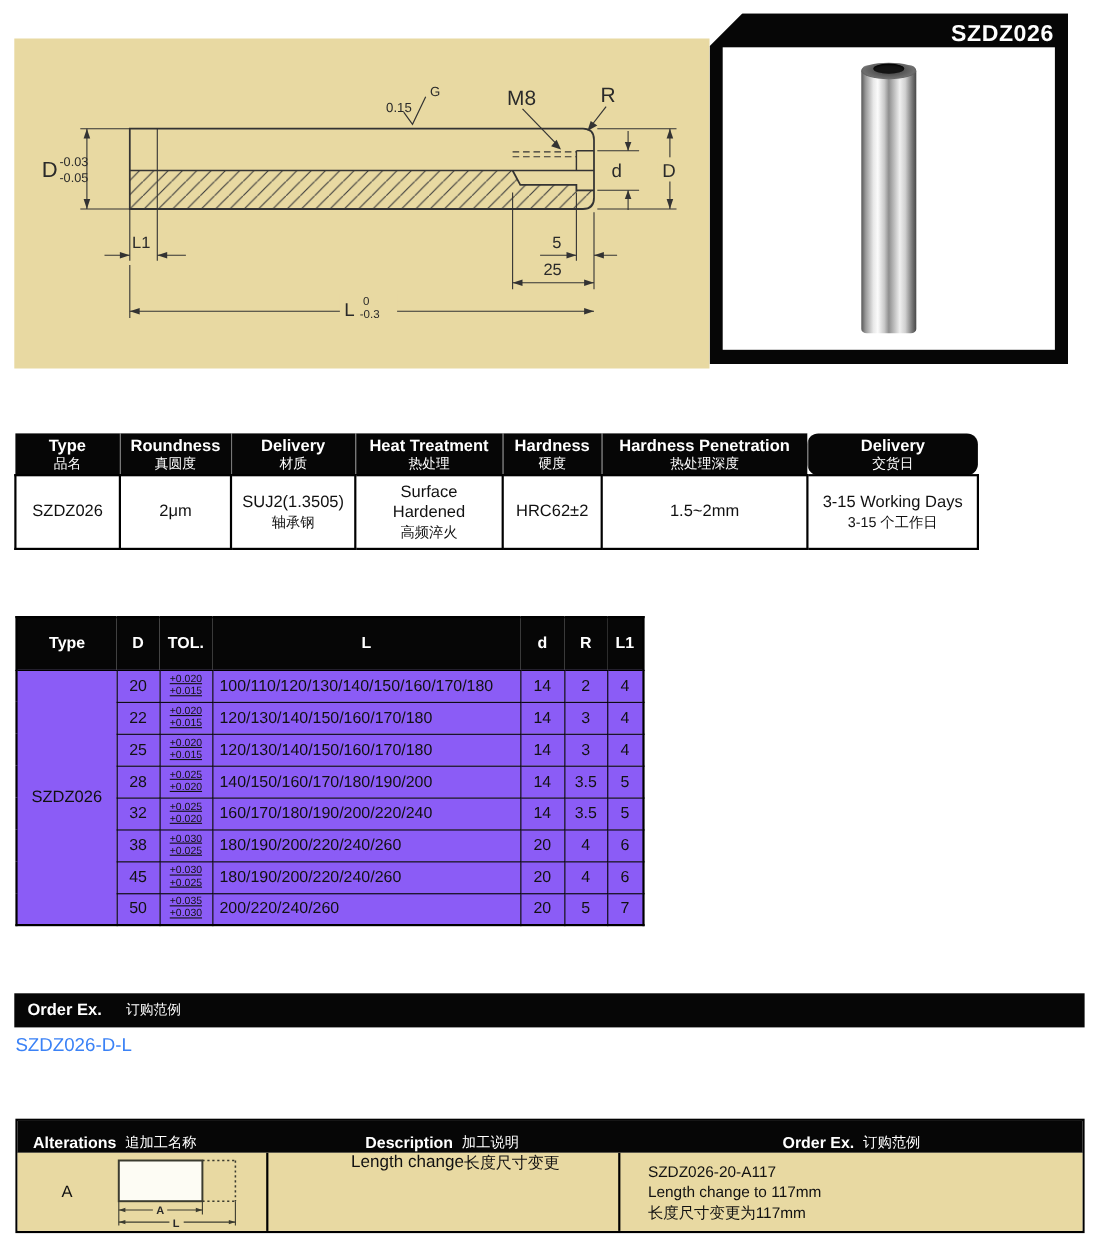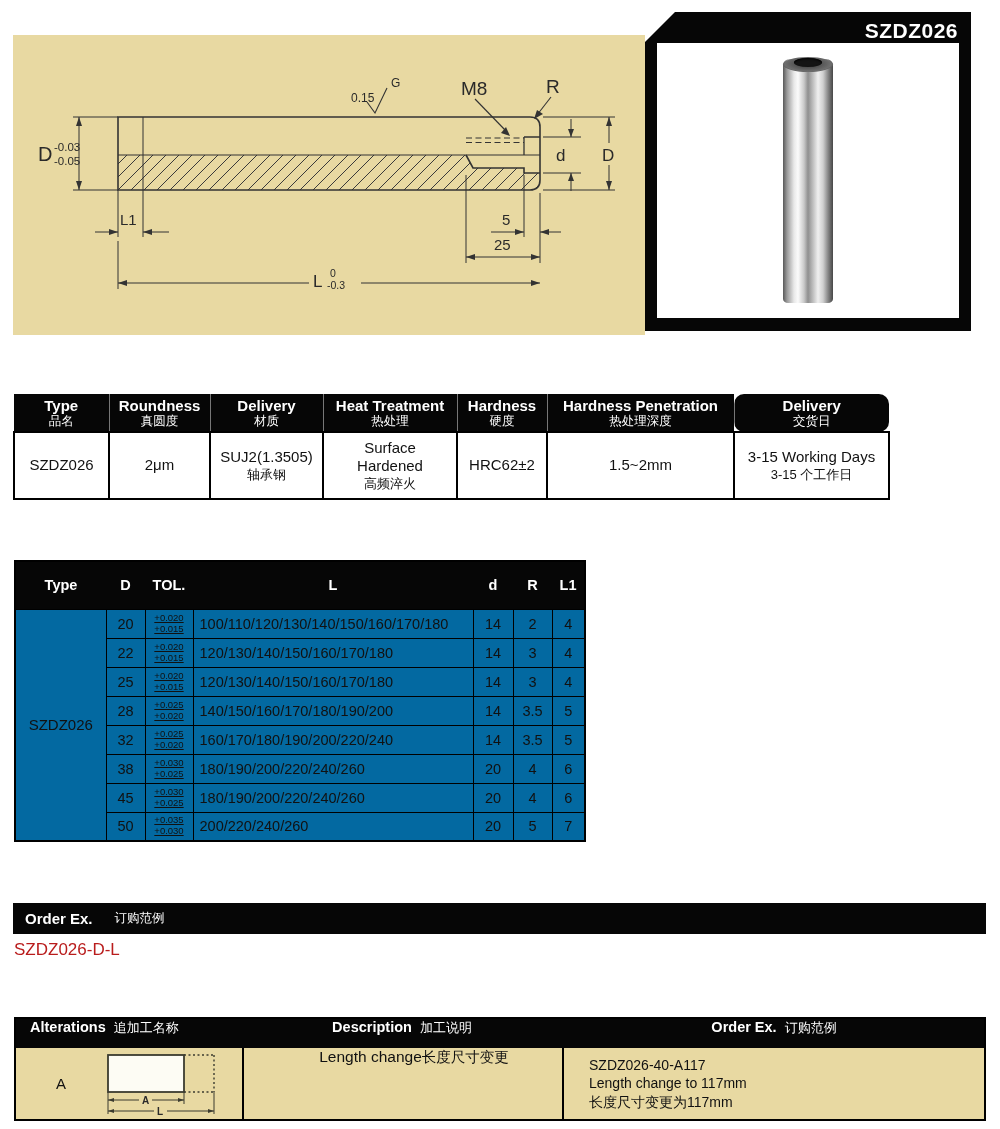--- a/index.html
+++ b/index.html
@@ -39,39 +39,39 @@
   .spec-table th:last-child { border-right:none;border-radius:10px; }
   .spec-table th .zh { font-size:12.5px; font-weight:normal; display:block; }
   .spec-table td { border:2px solid #000; height:67px; text-align:center;
     vertical-align:middle; font-size:15px; line-height:1.25; background:#fff; }
   .spec-table .sub { font-size:13px; display:block; }
 
   .dim-table { position:absolute; left:14px; top:560px; width:570px; }
   .dim-table th { background:#060606; color:#fff; height:48px; font-size:14.5px;
     font-weight:bold; text-align:center; vertical-align:middle; }
   .dim-table td { border:1.5px solid #000; height:29px; text-align:center;
-    vertical-align:middle; font-size:14.5px; background:#0369a1; }
+    vertical-align:middle; font-size:14.5px; background:#8b5cf6; }
   .dim-table td.tol { font-size:9.5px; line-height:1.15;text-decoration:underline; }
   .dim-table td.len { text-align:left; padding-left:6px; }
   .dim-table td.type-cell { font-size:15px; }
   .dim-table { border:2px solid #000; }
 
   
   .order-bar { position:absolute; left:13px; top:903px; width:973px; height:31px;
     background:#060606; color:#fff; display:flex; align-items:center; }
   .order-bar .en { font-weight:bold; font-size:15px; margin-left:12px; }
   .order-bar .zh { font-size:12.5px; margin-left:22px; }
-  .order-example { position:absolute; left:14px; top:940px; font-size:17px; color:#b91c1c; }
+  .order-example { position:absolute; left:14px; top:940px; font-size:17px; color:#3b82f6; }
 
   
   .alt-table { position:absolute; left:14px; top:1017px; width:972px;
     border:2px solid #000; }
   .alt-head { display:grid; grid-template-columns:226px 320px 424px; height:29px;
     background:#060606; color:#fff; align-items:center; }
-  .alt-head .cell { display:flex; align-items:flex-start; height:100%; }
+  .alt-head .cell { display:flex; align-items:flex-end; height:100%; }
   .alt-head .en { font-weight:bold; font-size:14.5px; }
   .alt-head .zh { font-size:13px; margin-left:8px; }
   .alt-head .c1 { padding-left:14px; }
   .alt-head .c2, .alt-head .c3 { justify-content:center; }
   .alt-body { display:grid; grid-template-columns:226px 320px 424px; height:71px;
     background:#e8d9a2; }
   .alt-body .cell { border-left:2px solid #000; display:flex; align-items:center; }
   .alt-body .cell:first-child { border-left:none; }
   .alt-code { flex:0 0 90px; text-align:center; font-size:15px; }
   .alt-desc { flex-direction:row; align-items:flex-start !important;
@@ -351,18 +351,18 @@
         <polygon points="108,59 102,57 102,61" fill="#3b3b2f"></polygon>
         <rect x="48" y="53" width="13" height="11" fill="#e8d9a2"></rect>
         <text x="51" y="63" font-size="10" font-weight="bold" fill="#2a2a20">L</text>
       </svg>
     </div>
     <div class="cell alt-desc">
       <span class="l1">Length change</span>
       <span class="l2">长度尺寸变更</span>
     </div>
     <div class="cell alt-order">
-      <span>SZDZ026-40-A117</span>
+      <span>SZDZ026-20-A117</span>
       <span>Length change to 117mm</span>
       <span>长度尺寸变更为117mm</span>
     </div>
   </div>
 </div>
 
 </body></html>

